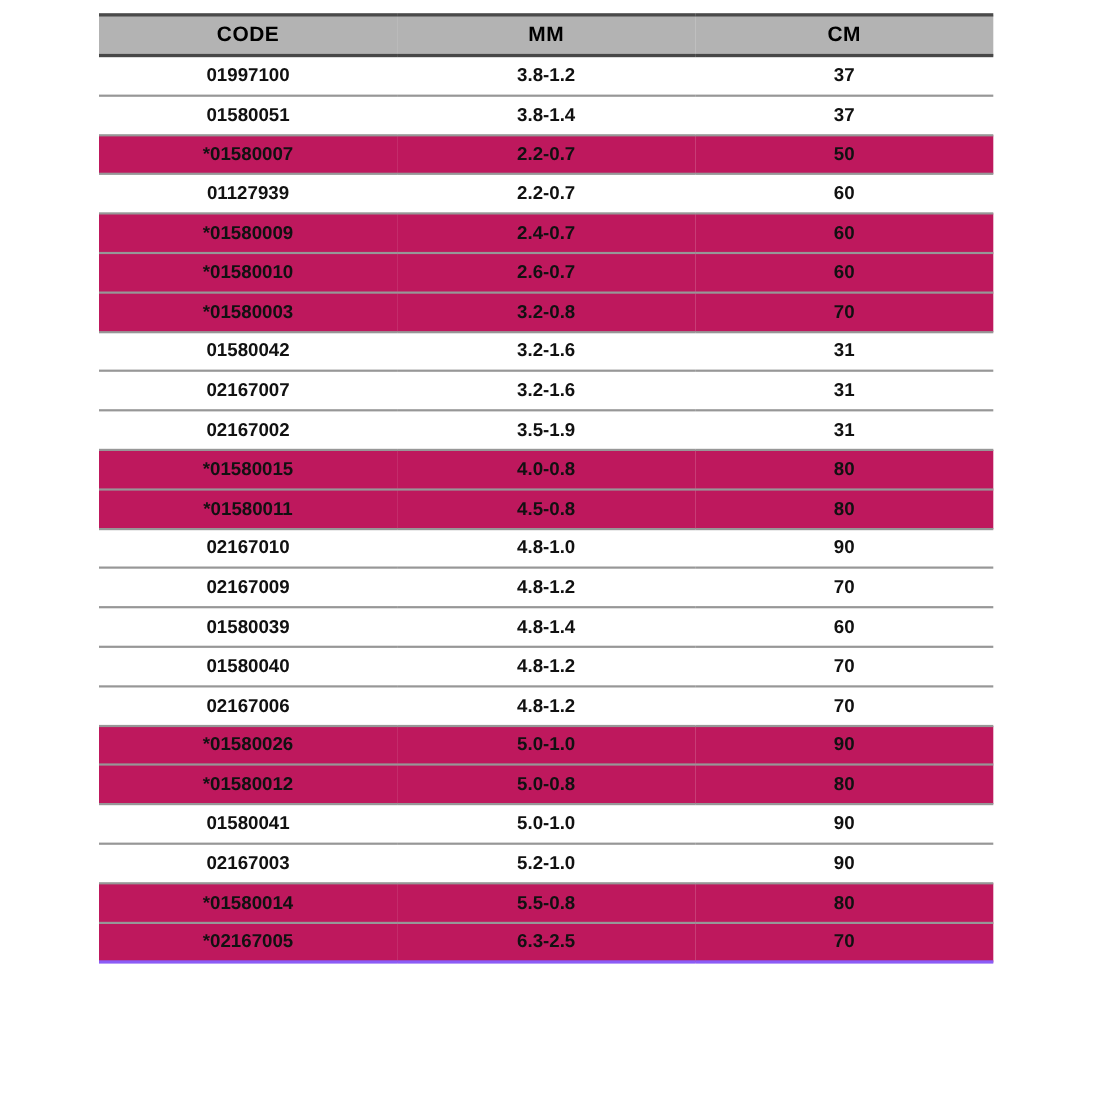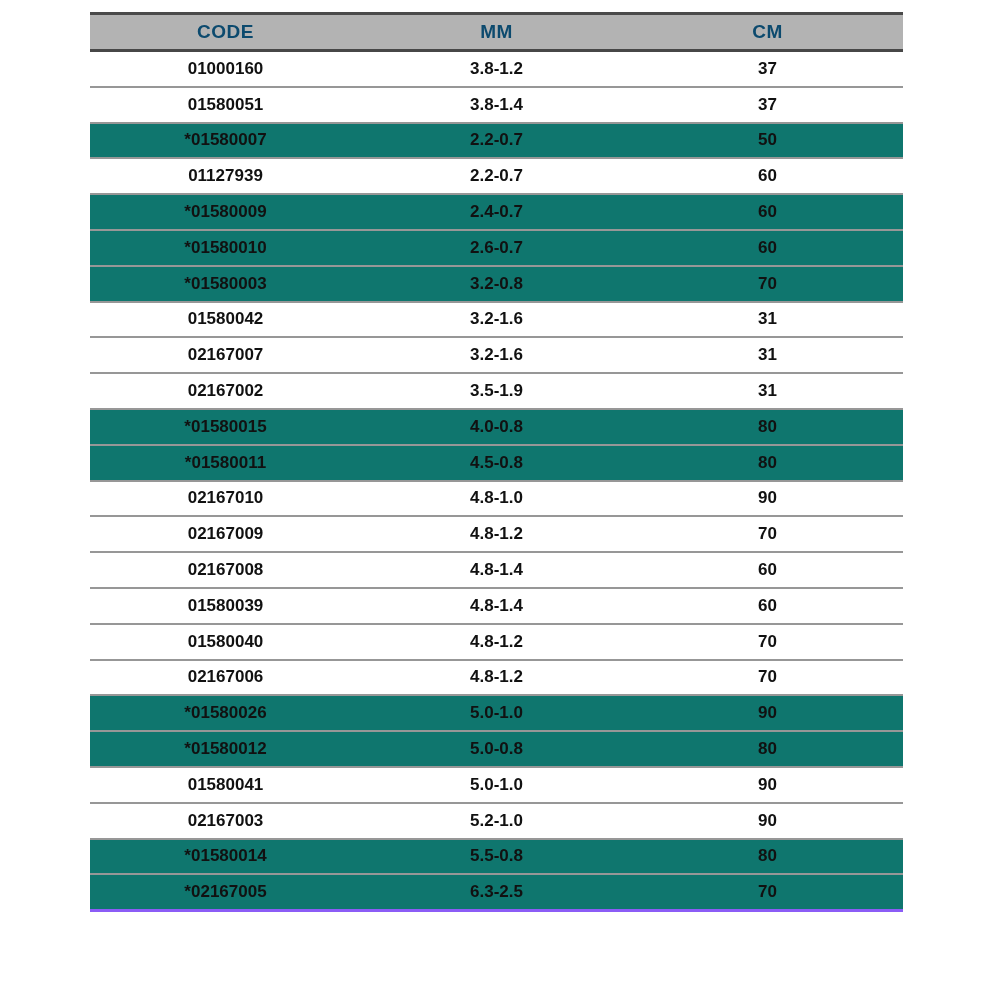--- a/index.html
+++ b/index.html
@@ -23,63 +23,63 @@
     top: 12px;
     width: 813px;
   }
   table.spec-table {
     width: 100%;
     border-collapse: collapse;
     table-layout: fixed;
   }
   table.spec-table th {
     background: #b3b3b3;
-    color: #0c4a6e;
+    color: #000000;
     font-weight: bold;
     font-size: 19px;
     letter-spacing: 0.5px;
     text-align: center;
     height: 34px;
     border-top: 3px solid #4a4a4a;
     border-bottom: 3px solid #474747;
     padding: 0;
   }
   table.spec-table td {
     color: #111111;
     font-weight: bold;
     font-size: 17px;
     text-align: center;
     height: 33.8px;
     padding: 0;
     background: #ffffff;
     border-bottom: 2px solid #979797;
   }
   table.spec-table tr.shaded td {
-    background: #0f766e;
+    background: #be185d;
   }
   table.spec-table tr:last-child td {
     border-bottom: 3px solid #8b5cf6;
   }
 </style>
 </head>
 <body>
 
 <div class="page">
   <div class="table-wrap">
     <table class="spec-table">
       <thead>
         <tr>
           <th>CODE</th>
           <th>MM</th>
           <th>CM</th>
         </tr>
       </thead>
       <tbody id="table-body">
           <tr>
-            <td>01000160</td>
+            <td>01997100</td>
             <td>3.8-1.2</td>
             <td>37</td>
           </tr>
           <tr>
             <td>01580051</td>
             <td>3.8-1.4</td>
             <td>37</td>
           </tr>
           <tr class="shaded">
             <td>*01580007</td>
@@ -135,25 +135,20 @@
             <td>02167010</td>
             <td>4.8-1.0</td>
             <td>90</td>
           </tr>
           <tr>
             <td>02167009</td>
             <td>4.8-1.2</td>
             <td>70</td>
           </tr>
           <tr>
-            <td>02167008</td>
-            <td>4.8-1.4</td>
-            <td>60</td>
-          </tr>
-          <tr>
             <td>01580039</td>
             <td>4.8-1.4</td>
             <td>60</td>
           </tr>
           <tr>
             <td>01580040</td>
             <td>4.8-1.2</td>
             <td>70</td>
           </tr>
           <tr>

